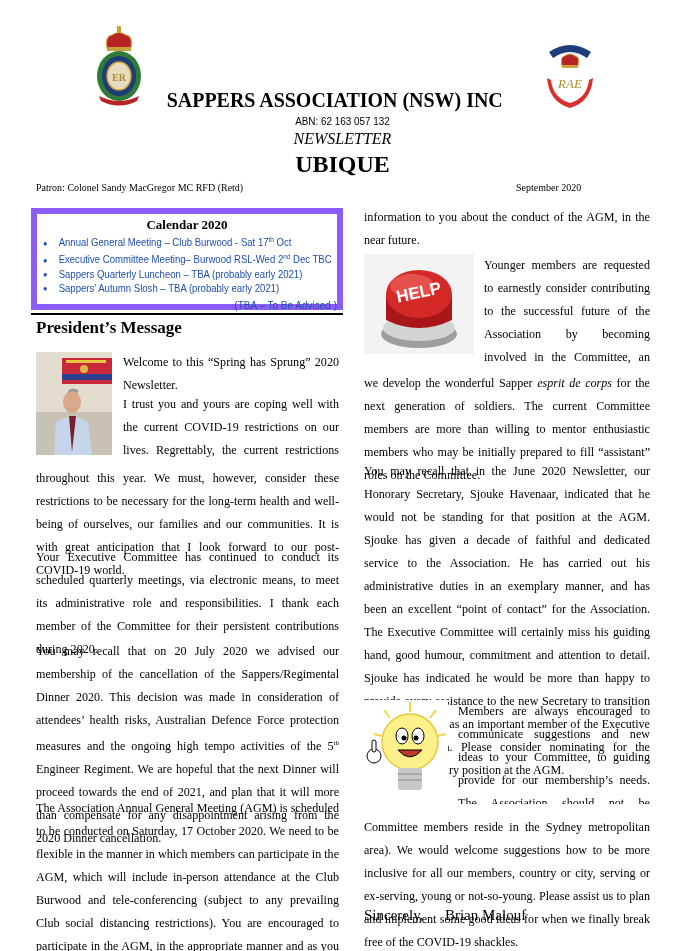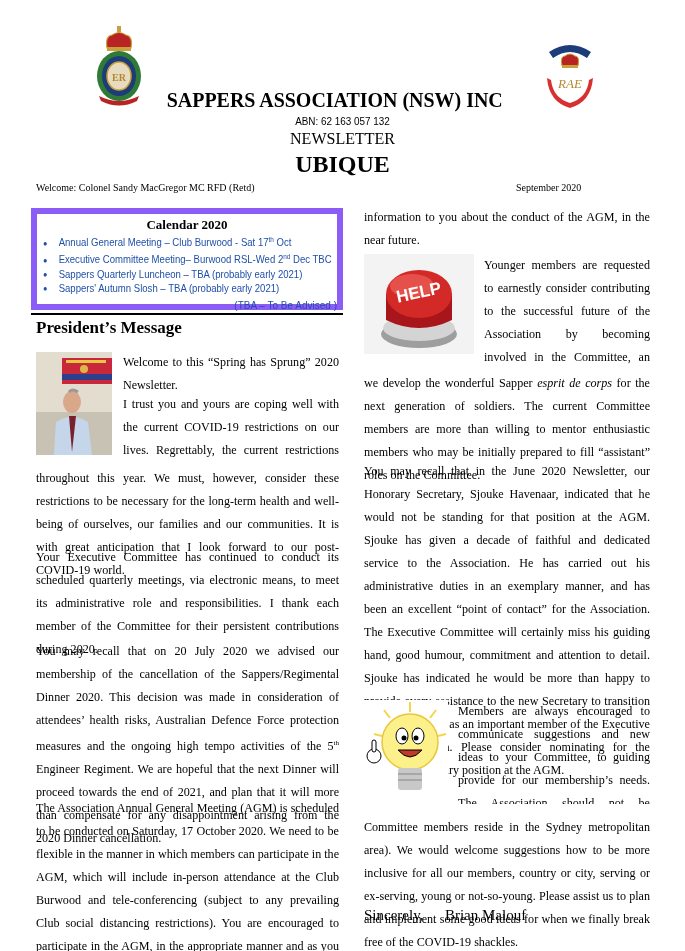--- a/index.html
+++ b/index.html
@@ -6,21 +6,21 @@
   html, body { width: 685px; height: 951px; background: #ffffff; overflow: hidden; }
   body { position: relative; font-family: "Liberation Serif", "DejaVu Serif", serif; color: #000; }
 
   .abs { position: absolute; }
 
   
   .logo-left { left: 96px; top: 26px; width: 46px; height: 80px; }
   .logo-right { left: 545px; top: 40px; width: 50px; height: 70px; }
   .org-title { left: 140px; top: 88px; width: 410px; text-align: center; font-weight: bold; font-size: 21px; letter-spacing: 0px; transform: scaleX(0.95); transform-origin: left top; white-space: nowrap; }
   .abn { left: 0; width: 685px; top: 115px; text-align: center; font-family: "Liberation Sans", sans-serif; font-size: 11px; transform: scaleX(0.9); }
-  .newsletter { left: 0; width: 685px; top: 130px; text-align: center; font-size: 16px; }
+  .newsletter { left: 0; width: 685px; top: 130px; text-align: center; font-size: 16px; font-style: italic; }
   .ubique { left: 0; width: 685px; top: 151px; text-align: center; font-size: 24px; font-weight: bold; }
   .patron { left: 36px; top: 182px; font-size: 10px; white-space: nowrap; }
   .date { left: 516px; top: 182px; font-size: 10px; white-space: nowrap; }
 
   
   .calendar { left: 31px; top: 208px; width: 312px; height: 102px; border: 6px solid #8b5cf6; }
   .cal-title { position: absolute; top: 3px; left: 0; width: 100%; text-align: center; font-weight: bold; font-size: 13px; }
   .cal-list { position: absolute; left: 6px; top: 19px; list-style: none; }
   .cal-list li { font-family: "Liberation Sans", sans-serif; font-size: 10.4px; color: #1f4fa8; line-height: 13.5px; white-space: nowrap; transform: scaleX(0.92); transform-origin: left center; }
   .cal-list li .bullet { display: inline-block; width: 17px; color: #1f4fa8; font-size: 8px; vertical-align: middle; }
@@ -62,21 +62,21 @@
     <path d="M17 26 Q15 16 20 16 Q25 12 30 16 Q35 16 33 26 Z" fill="#b82323" stroke="#c9a13a" stroke-width="1"></path>
     <rect x="17" y="25" width="16" height="3" fill="#c9a13a"></rect>
     <text x="25" y="48" font-size="13" font-family="Liberation Serif, serif" font-style="italic" text-anchor="middle" fill="#b0892e">RAE</text>
     <path d="M2 38 Q4 62 25 68 Q46 62 48 38 L44 40 Q42 58 25 63 Q8 58 6 40 Z" fill="#d83030"></path>
   </svg>
 </div>
 
 <div class="abs abn">ABN: 62 163 057 132</div>
 <div class="abs newsletter">NEWSLETTER</div>
 <div class="abs ubique">UBIQUE</div>
-<div class="abs patron">Welcome: Colonel Sandy MacGregor MC RFD (Retd)</div>
+<div class="abs patron">Patron: Colonel Sandy MacGregor MC RFD (Retd)</div>
 <div class="abs date">September 2020</div>
 
 <div class="abs calendar">
   <div class="cal-title">Calendar 2020</div>
   <ul class="cal-list">
     <li><span class="bullet">●</span><span>Annual General Meeting – Club Burwood - Sat 17</span><sup style="font-size:7px">th</sup><span> Oct</span></li>
     <li><span class="bullet">●</span><span>Executive Committee Meeting– Burwood RSL-Wed 2</span><sup style="font-size:7px">nd</sup><span> Dec TBC</span></li>
     <li><span class="bullet">●</span><span>Sappers Quarterly Luncheon – TBA (probably early 2021)</span></li>
     <li><span class="bullet">●</span><span>Sappers' Autumn Slosh – TBA (probably early 2021)</span></li>
   </ul>

